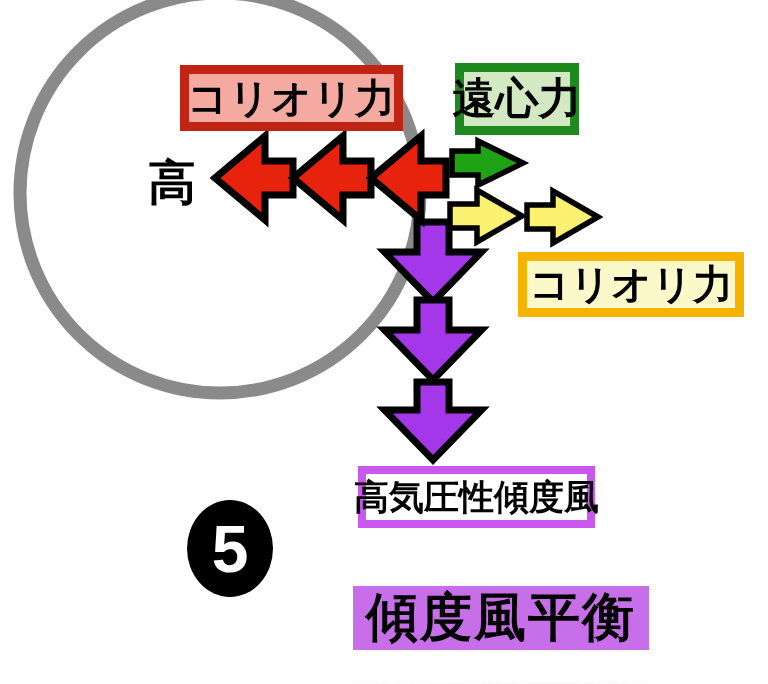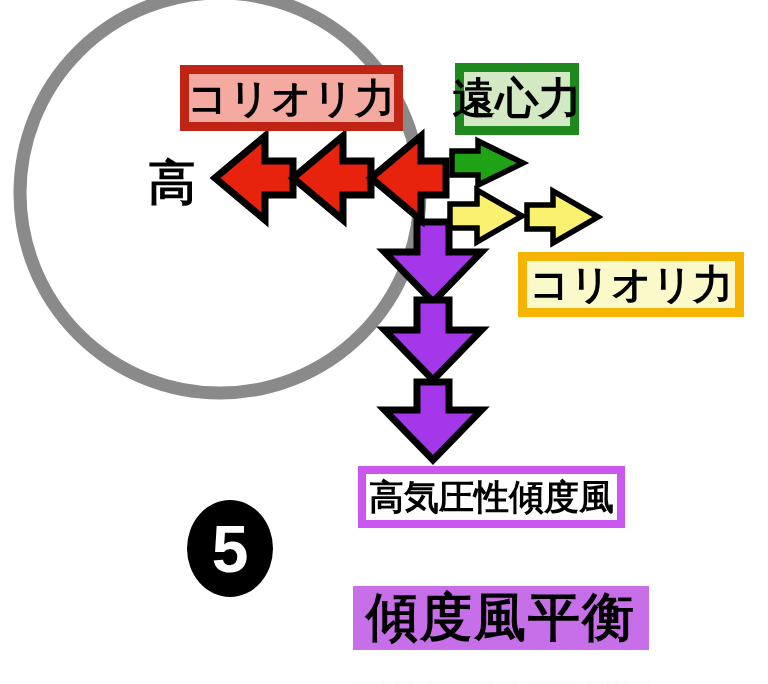--- a/index.html
+++ b/index.html
@@ -37,21 +37,21 @@
     left: 455px; top: 63px; width: 124px; height: 72px;
     background: #d3e9c3; border-color: #1e8a1e; border-width: 9px;
     font-size: 43px;
   }
   .label-pressure {
     left: 518px; top: 252px; width: 226px; height: 65px;
     background: #fbf8c9; border-color: #f6b402; border-width: 9px;
     font-size: 40px;
   }
   .label-resultwind {
-    left: 358px; top: 466px; width: 267px; height: 62px;
+    left: 358px; top: 466px; width: 237px; height: 62px;
     background: #ffffff; border-color: #cb58ee; border-width: 8px;
     font-size: 35px;
   }
   .high-symbol {
     position: absolute; left: 148px; top: 159px;
     font-size: 48px; font-weight: 900; color: #000000; line-height: 1;
   }
   .step-badge {
     position: absolute; left: 187px; top: 500px;
     width: 86px; height: 97px;

